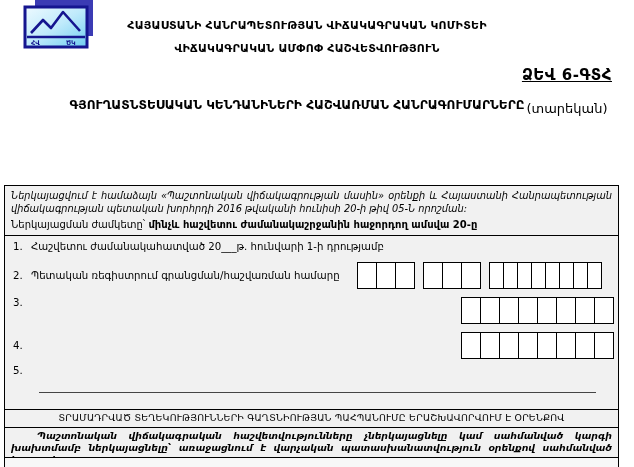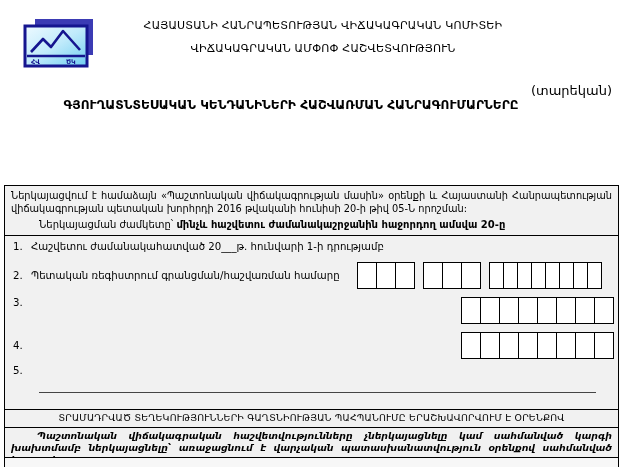--- a/index.html
+++ b/index.html
@@ -2,37 +2,37 @@
 <html><head>
 <meta charset="utf-8">
 <style>
   html,body{margin:0;padding:0;}
   body{
     width:634px;height:467px;position:relative;overflow:hidden;
     background:#ffffff;color:#000;
     font-family:"DejaVu Sans","Liberation Sans",sans-serif;
   }
   
-  .logo{position:absolute;left:7px;top:19px;width:72px;height:52px;padding-left:16px;}
+  .logo{position:absolute;left:7px;top:0;width:72px;height:52px;padding-left:16px;}
   
-  .hdr{position:absolute;left:0;width:614px;text-align:center;font-weight:normal;font-size:11px;letter-spacing:.2px;padding-left:16px;}
+  .hdr{position:absolute;left:0;width:614px;text-align:center;font-weight:bold;font-size:11px;letter-spacing:.2px;}
   .hdr1{top:19px;}
   .hdr2{top:42px;}
   
   .formcode{position:absolute;top:66px;right:22px;text-align:center;}
   .formcode .code{font-size:15px;font-weight:bold;text-decoration:underline;letter-spacing:.5px;}
   .formcode .annual{font-size:13px;margin-top:17px;}
   
-  .title{position:absolute;top:98px;left:10px;width:562px;text-align:center;font-weight:bold;font-size:12.2px;}
+  .title{position:absolute;top:98px;left:16px;width:562px;text-align:center;font-weight:bold;font-size:12.2px;}
   
   .box{position:absolute;left:4px;top:185px;width:613px;height:300px;background:#f1f1f1;border:1px solid #000;}
   .box .sep{position:absolute;left:0;right:0;border-top:1px solid #000;height:0;}
   .sep1{top:49px;} .sep2{top:223px;} .sep3{top:241px;} .sep4{top:271px;}
-  .intro{position:absolute;top:3px;left:6px;right:6px;font-size:9.8px;line-height:13px;text-align:justify;}
-  .deadline{position:absolute;top:33px;left:6px;right:6px;font-size:10px;white-space:nowrap;margin-left:28px;}
+  .intro{position:absolute;top:3px;left:6px;right:6px;font-size:9.8px;line-height:13px;text-align:justify;font-style:italic;}
+  .deadline{position:absolute;top:33px;left:6px;right:6px;font-size:10px;white-space:nowrap;}
   .deadline b{font-weight:bold;}
   
   .item{position:absolute;left:8px;right:4px;display:flex;align-items:center;font-size:10.2px;}
   .item .num{width:18px;flex:0 0 auto;}
   .row-item1{top:55px;}
   .row-item2{top:76px;height:27px;}
   .row-item3{top:111px;height:29px;align-items:flex-start;}
   .row-item4{top:146px;height:27px;}
   .row-item5{top:179px;}
   .lblblock{line-height:12px;}
@@ -70,20 +70,21 @@
     <line x1="4" y1="37" x2="62" y2="37" stroke="#15158f" stroke-width="2.6"></line>
     <text x="8" y="45" font-size="6.5" font-weight="bold" fill="#15158f">ՀՎ</text>
     <text x="43" y="45" font-size="6.5" font-weight="bold" fill="#15158f">ԾԿ</text>
   </svg>
 </div>
 
 <div class="hdr hdr1">ՀԱՅԱՍՏԱՆԻ ՀԱՆՐԱՊԵՏՈՒԹՅԱՆ ՎԻՃԱԿԱԳՐԱԿԱՆ ԿՈՄԻՏԵԻ</div>
 <div class="hdr hdr2">ՎԻՃԱԿԱԳՐԱԿԱՆ ԱՄՓՈՓ ՀԱՇՎԵՏՎՈՒԹՅՈՒՆ</div>
 
 <div class="formcode">
+  <div class="code">ՁԵՎ 6-ԳՏՀ</div>
   <div class="annual">(տարեկան)</div>
 </div>
 
 <div class="title">ԳՅՈՒՂԱՏՆՏԵՍԱԿԱՆ ԿԵՆԴԱՆԻՆԵՐԻ ՀԱՇՎԱՌՄԱՆ ՀԱՆՐԱԳՈՒՄԱՐՆԵՐԸ</div>
 
 <div class="box">
 
   <div class="intro">Ներկայացվում է համաձայն «Պաշտոնական վիճակագրության մասին»  օրենքի և  Հայաստանի Հանրապետության  վիճակագրության պետական խորհրդի 2016 թվականի հունիսի 20-ի թիվ 05-Ն որոշման:</div>
 
   <div class="deadline">

